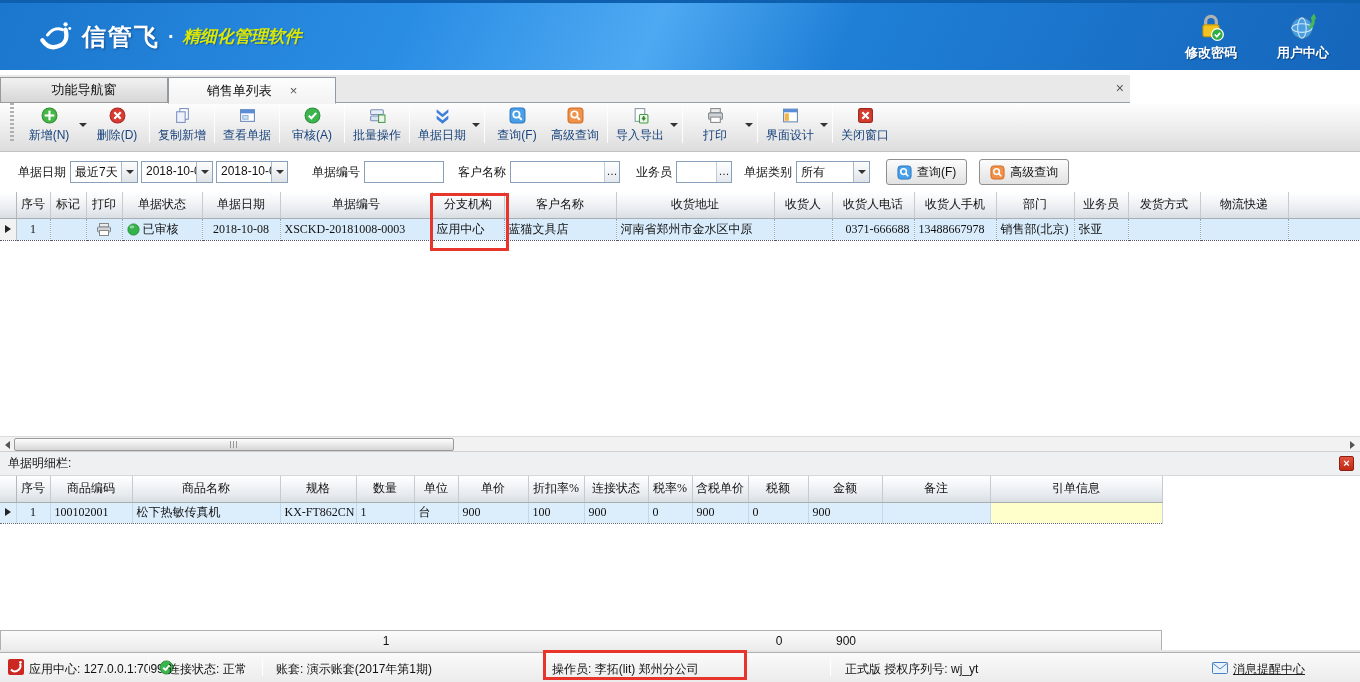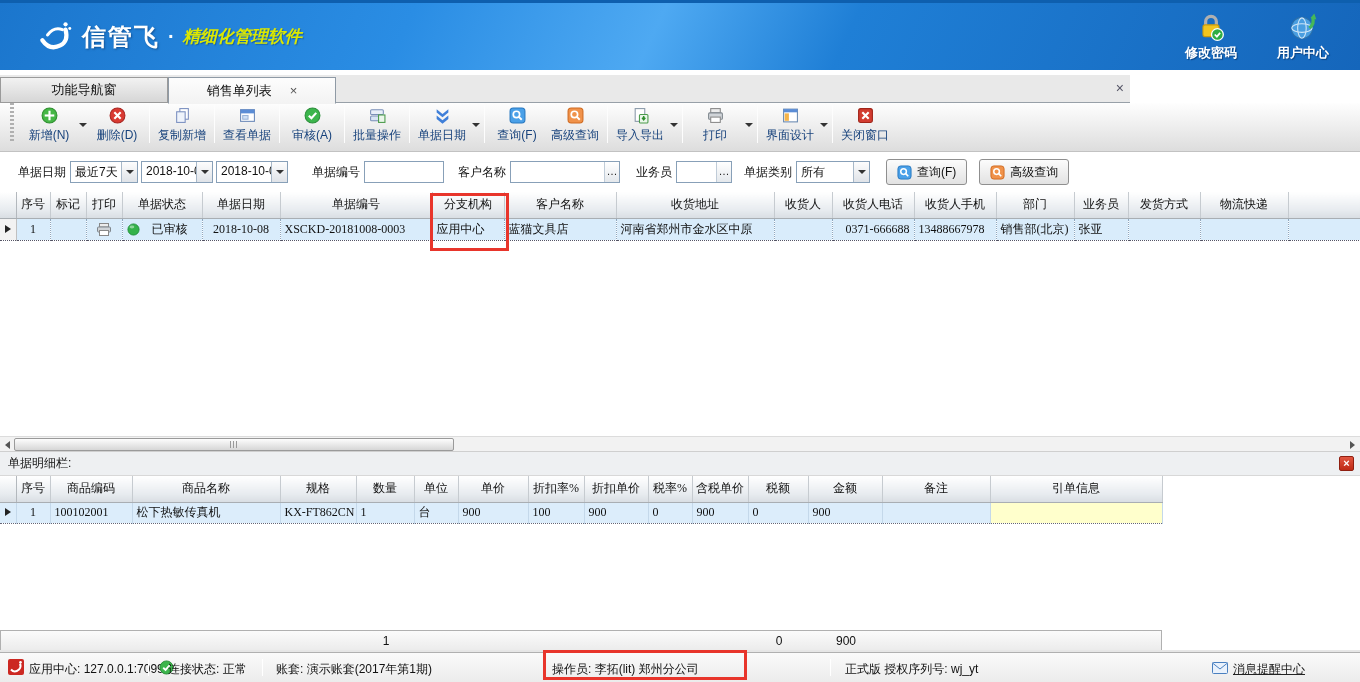--- a/index.html
+++ b/index.html
@@ -56,21 +56,21 @@
 
 table.grid { border-collapse:collapse; table-layout:fixed;font-family:Liberation Serif, serif; }
 .gh { height:26px; background:linear-gradient(#ffffff,#e7ebef 70%,#d9dee3); border-right:1px solid #c6cbd0; border-bottom:1px solid #a9aeb3;
   font-weight:normal; text-align:center; white-space:nowrap; overflow:hidden; padding:0 2px; cursor:pointer; }
 .gh-marker { border-right:1px solid #b3b8bd; }
 .gc { height:22px; background:#d9ecfb; border-right:1px dotted #8fa6bd; border-top:1px dotted #556; border-bottom:1px dotted #556;
   white-space:nowrap; overflow:hidden; padding:0 4px; }
 .gm { background:#f2f2f2; border-right:1px solid #c0c0c0; text-align:center; padding:0; }
 .tri-right { display:inline-block; width:0; height:0; border-top:4px solid transparent; border-bottom:4px solid transparent; border-left:6px solid #222; }
 .maingrid { position:absolute; left:0; top:192px; width:1360px; height:244px; background:#fff; }
-.cell-status { display:flex; align-items:center; gap:12px; }
+.cell-status { display:flex; align-items:center; gap:3px; }
 .dot-ico { width:13px; height:13px; flex:0 0 auto; }
 .prn-ico { width:16px; height:13px; display:block; margin:0 auto; }
 
 
 .hscroll { position:absolute; left:0; top:436px; width:1360px; height:16px; background:#f2f2f2; border-top:1px solid #dcdcdc; border-bottom:1px solid #cfcfcf; }
 .hs-btn { position:absolute; top:1px; width:13px; height:13px; display:flex; align-items:center; justify-content:center; cursor:pointer; }
 .hs-left { left:1px; } .hs-right { right:1px; }
 .tri-l { width:0; height:0; border-top:4px solid transparent; border-bottom:4px solid transparent; border-right:5px solid #555; }
 .tri-r { width:0; height:0; border-top:4px solid transparent; border-bottom:4px solid transparent; border-left:5px solid #555; }
 .hs-thumb { position:absolute; left:14px; top:1px; width:440px; height:13px; background:linear-gradient(#fdfdfd,#d6d6d6); border:1px solid #9a9a9a; border-radius:2px; cursor:pointer; display:flex; align-items:center; justify-content:center; }
@@ -476,21 +476,21 @@
           <tr>
         <th class="gh gh-marker"></th>
         <th class="gh">序号</th>
         <th class="gh">商品编码</th>
         <th class="gh">商品名称</th>
         <th class="gh">规格</th>
         <th class="gh">数量</th>
         <th class="gh">单位</th>
         <th class="gh">单价</th>
         <th class="gh">折扣率%</th>
-        <th class="gh">折扣单价</th>
+        <th class="gh">连接状态</th>
         <th class="gh">税率%</th>
         <th class="gh">含税单价</th>
         <th class="gh">税额</th>
         <th class="gh">金额</th>
         <th class="gh">备注</th>
         <th class="gh">引单信息</th>
       </tr>
       <tr>
         <td class="dc gm"><span class="tri-right"></span></td>
         <td class="dc" style="text-align:center">1</td>

